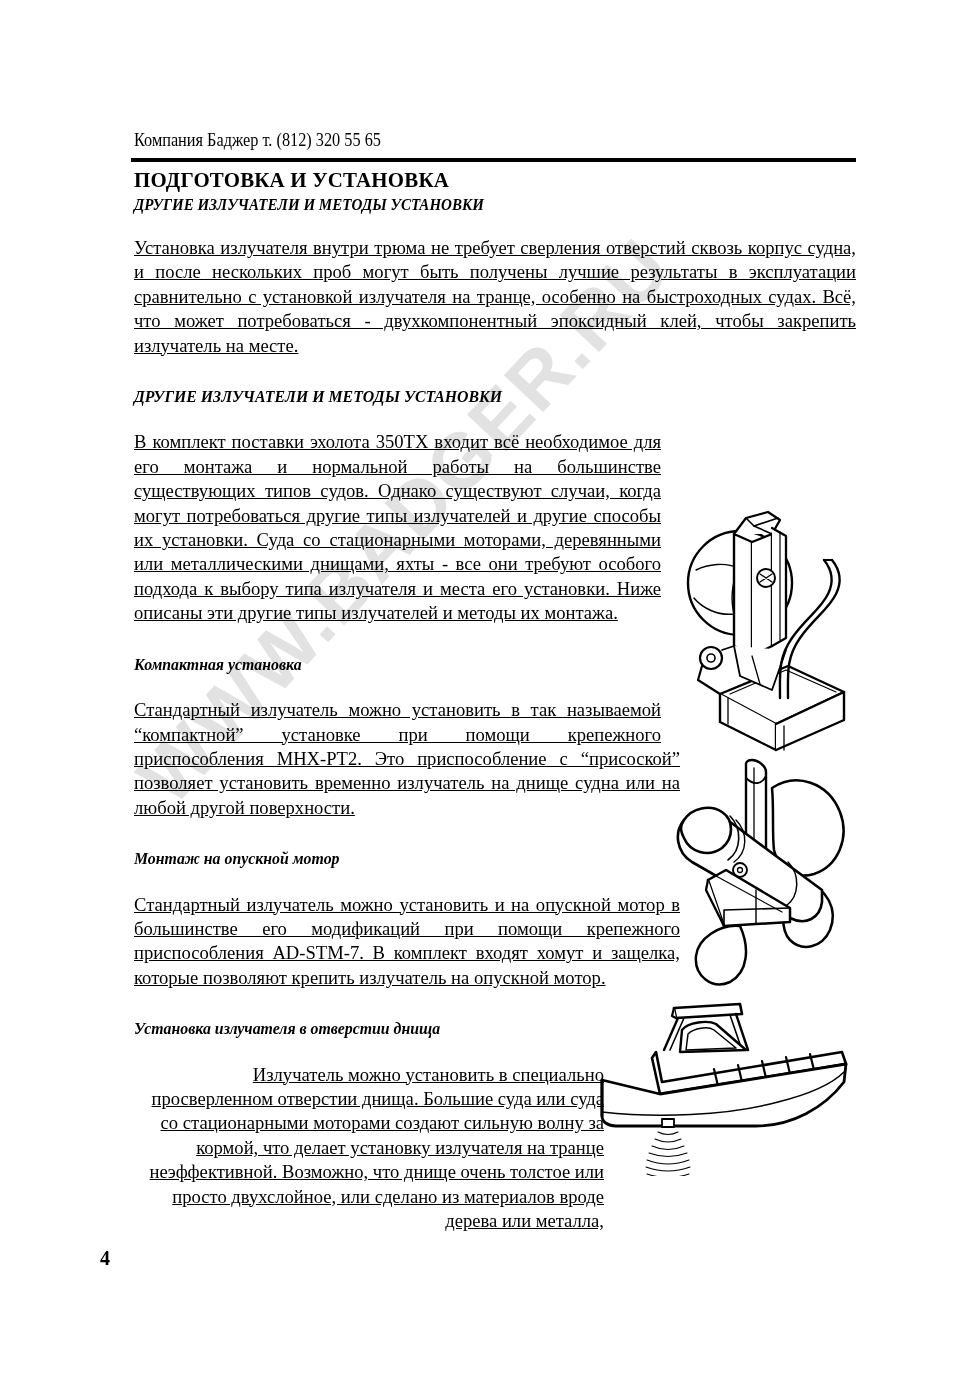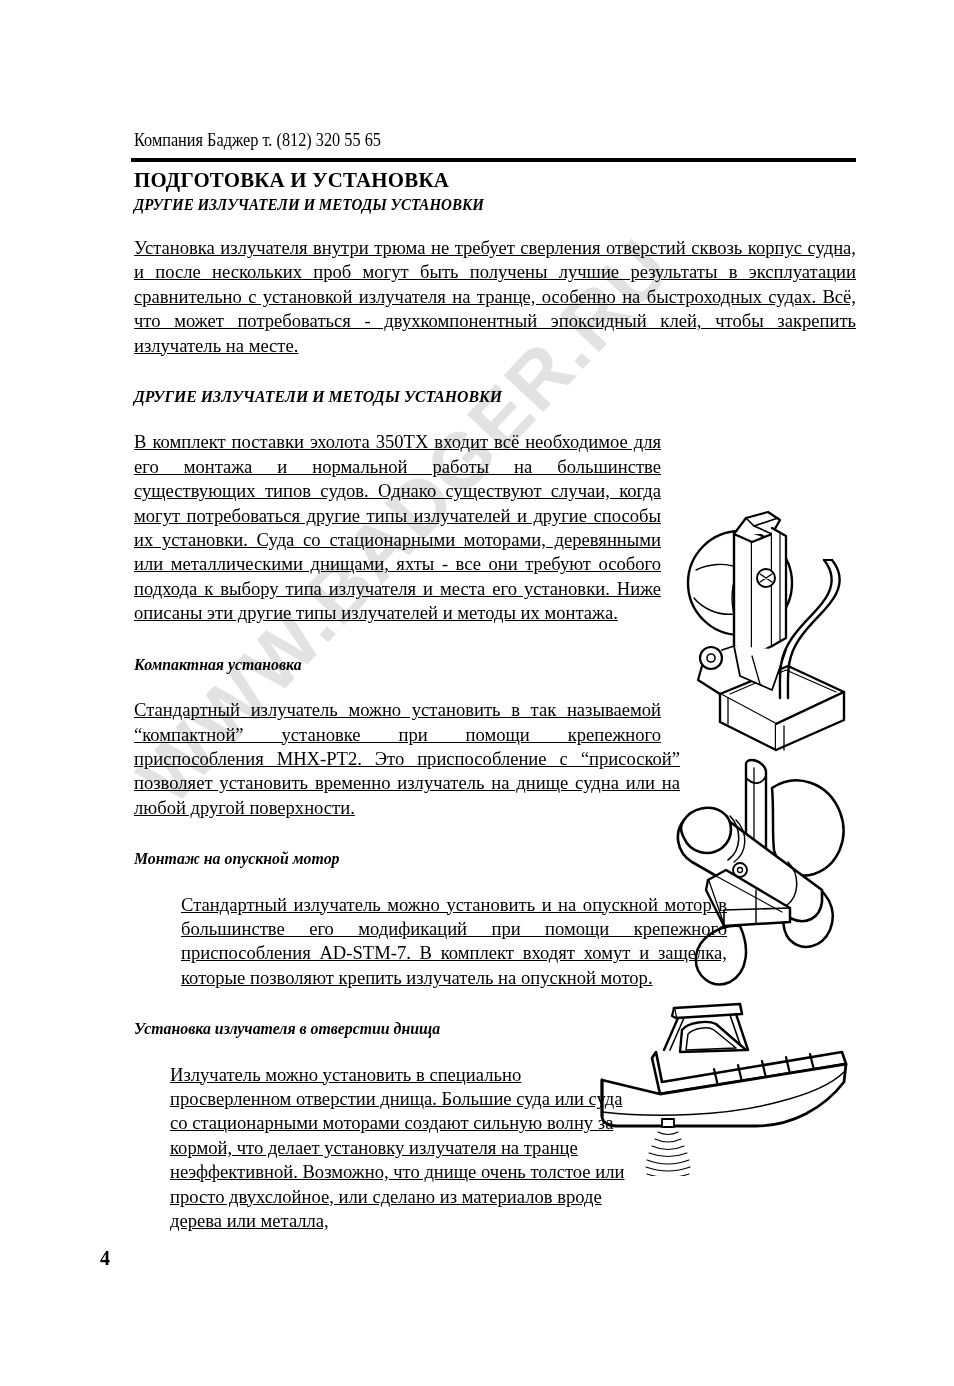--- a/index.html
+++ b/index.html
@@ -109,21 +109,21 @@
     line-height: 24.4px;
   }
 
   .col p {
     margin: 0;
     text-align: justify;
     text-justify: inter-word;
     hyphens: none;
     text-decoration: underline;
   }
-  .col p.last-left { text-align: left; margin-left: 36px; }
+  .col p.last-left { text-align: right; }
 
   .gap-sm { height: 22px; }
   .gap-md { height: 26px; }
 
   h3.sec {
     margin: 0;
     font-weight: bold;
     font-style: italic;
     font-size: 17.6px;
     transform: scaleX(0.9);
@@ -301,21 +301,21 @@
       <p><span class="shim shim-a"></span>В комплект поставки эхолота 350TX входит всё необходимое для его монтажа и нормальной работы на большинстве существующих типов судов. Однако существуют случаи, когда могут потребоваться другие типы излучателей и другие способы их установки. Суда со стационарными моторами, деревянными или металлическими днищами, яхты - все они требуют особого подхода к выбору типа излучателя и места его установки. Ниже описаны эти другие типы излучателей и методы их монтажа.</p>
 
       <div class="gap-md"></div>
       <h3 class="sec" style="width: 560px;">Компактная установка</h3>
       <div class="gap-sm"></div>
       <p style="width: 546px;">Стандартный излучатель можно установить в так называемой “компактной” установке при помощи крепежного приспособления MHX-PT2. Это приспособление с “присоской” позволяет установить временно излучатель на днище судна или на любой другой поверхности.</p>
 
       <div class="gap-md"></div>
       <h3 class="sec" style="width: 560px;">Монтаж на опускной мотор</h3>
       <div class="gap-sm"></div>
-      <p style="width: 546px; margin-left: 47px;">Стандартный излучатель можно установить и на опускной мотор в большинстве его модификаций при помощи крепежного приспособления AD-STM-7. В комплект входят хомут и защелка, которые позволяют крепить излучатель на опускной мотор.</p>
+      <p style="width: 546px;">Стандартный излучатель можно установить и на опускной мотор в большинстве его модификаций при помощи крепежного приспособления AD-STM-7. В комплект входят хомут и защелка, которые позволяют крепить излучатель на опускной мотор.</p>
 
       <div class="gap-md"></div>
       <h3 class="sec" style="width: 560px;">Установка излучателя в отверстии днища</h3>
       <div class="gap-sm"></div>
       <p class="last-left" style="width: 470px;">Излучатель можно установить в специально просверленном отверстии днища. Большие суда или суда со стационарными моторами создают сильную волну за кормой, что делает установку излучателя на транце неэффективной. Возможно, что днище очень толстое или просто двухслойное, или сделано из материалов вроде дерева или металла,</p>
 
     </div>
 
     <div class="page-number">4</div>
 

